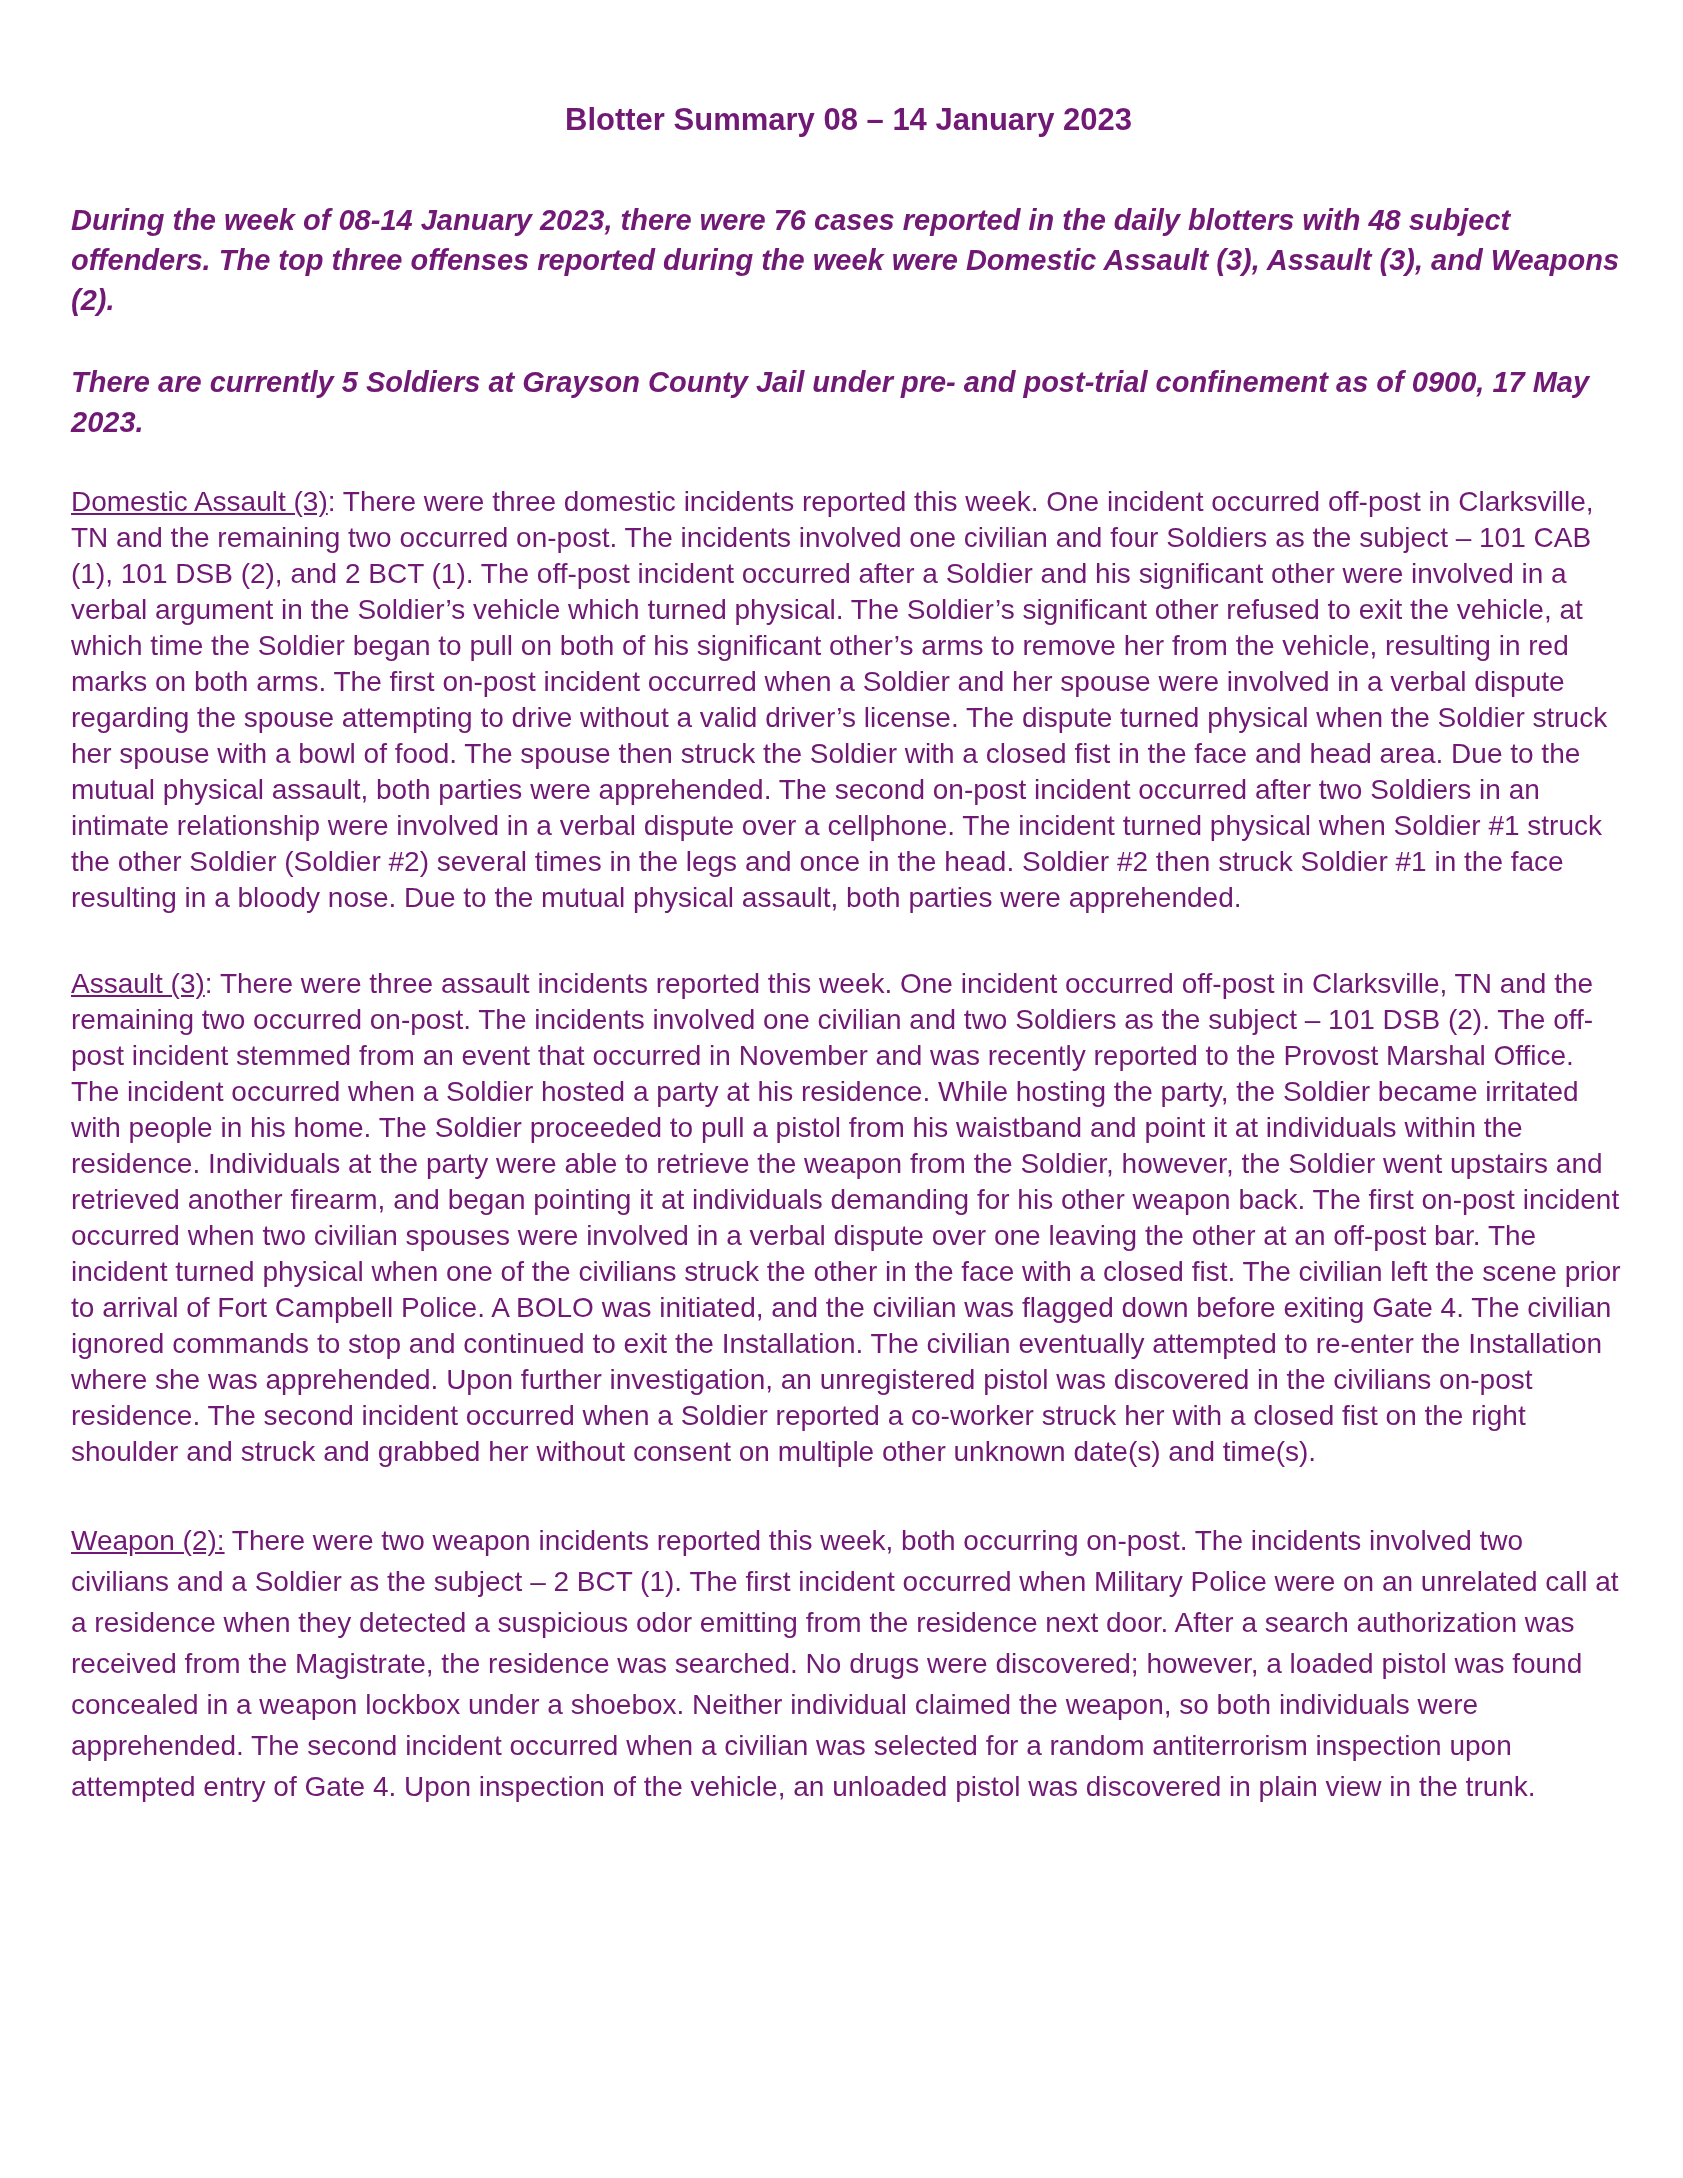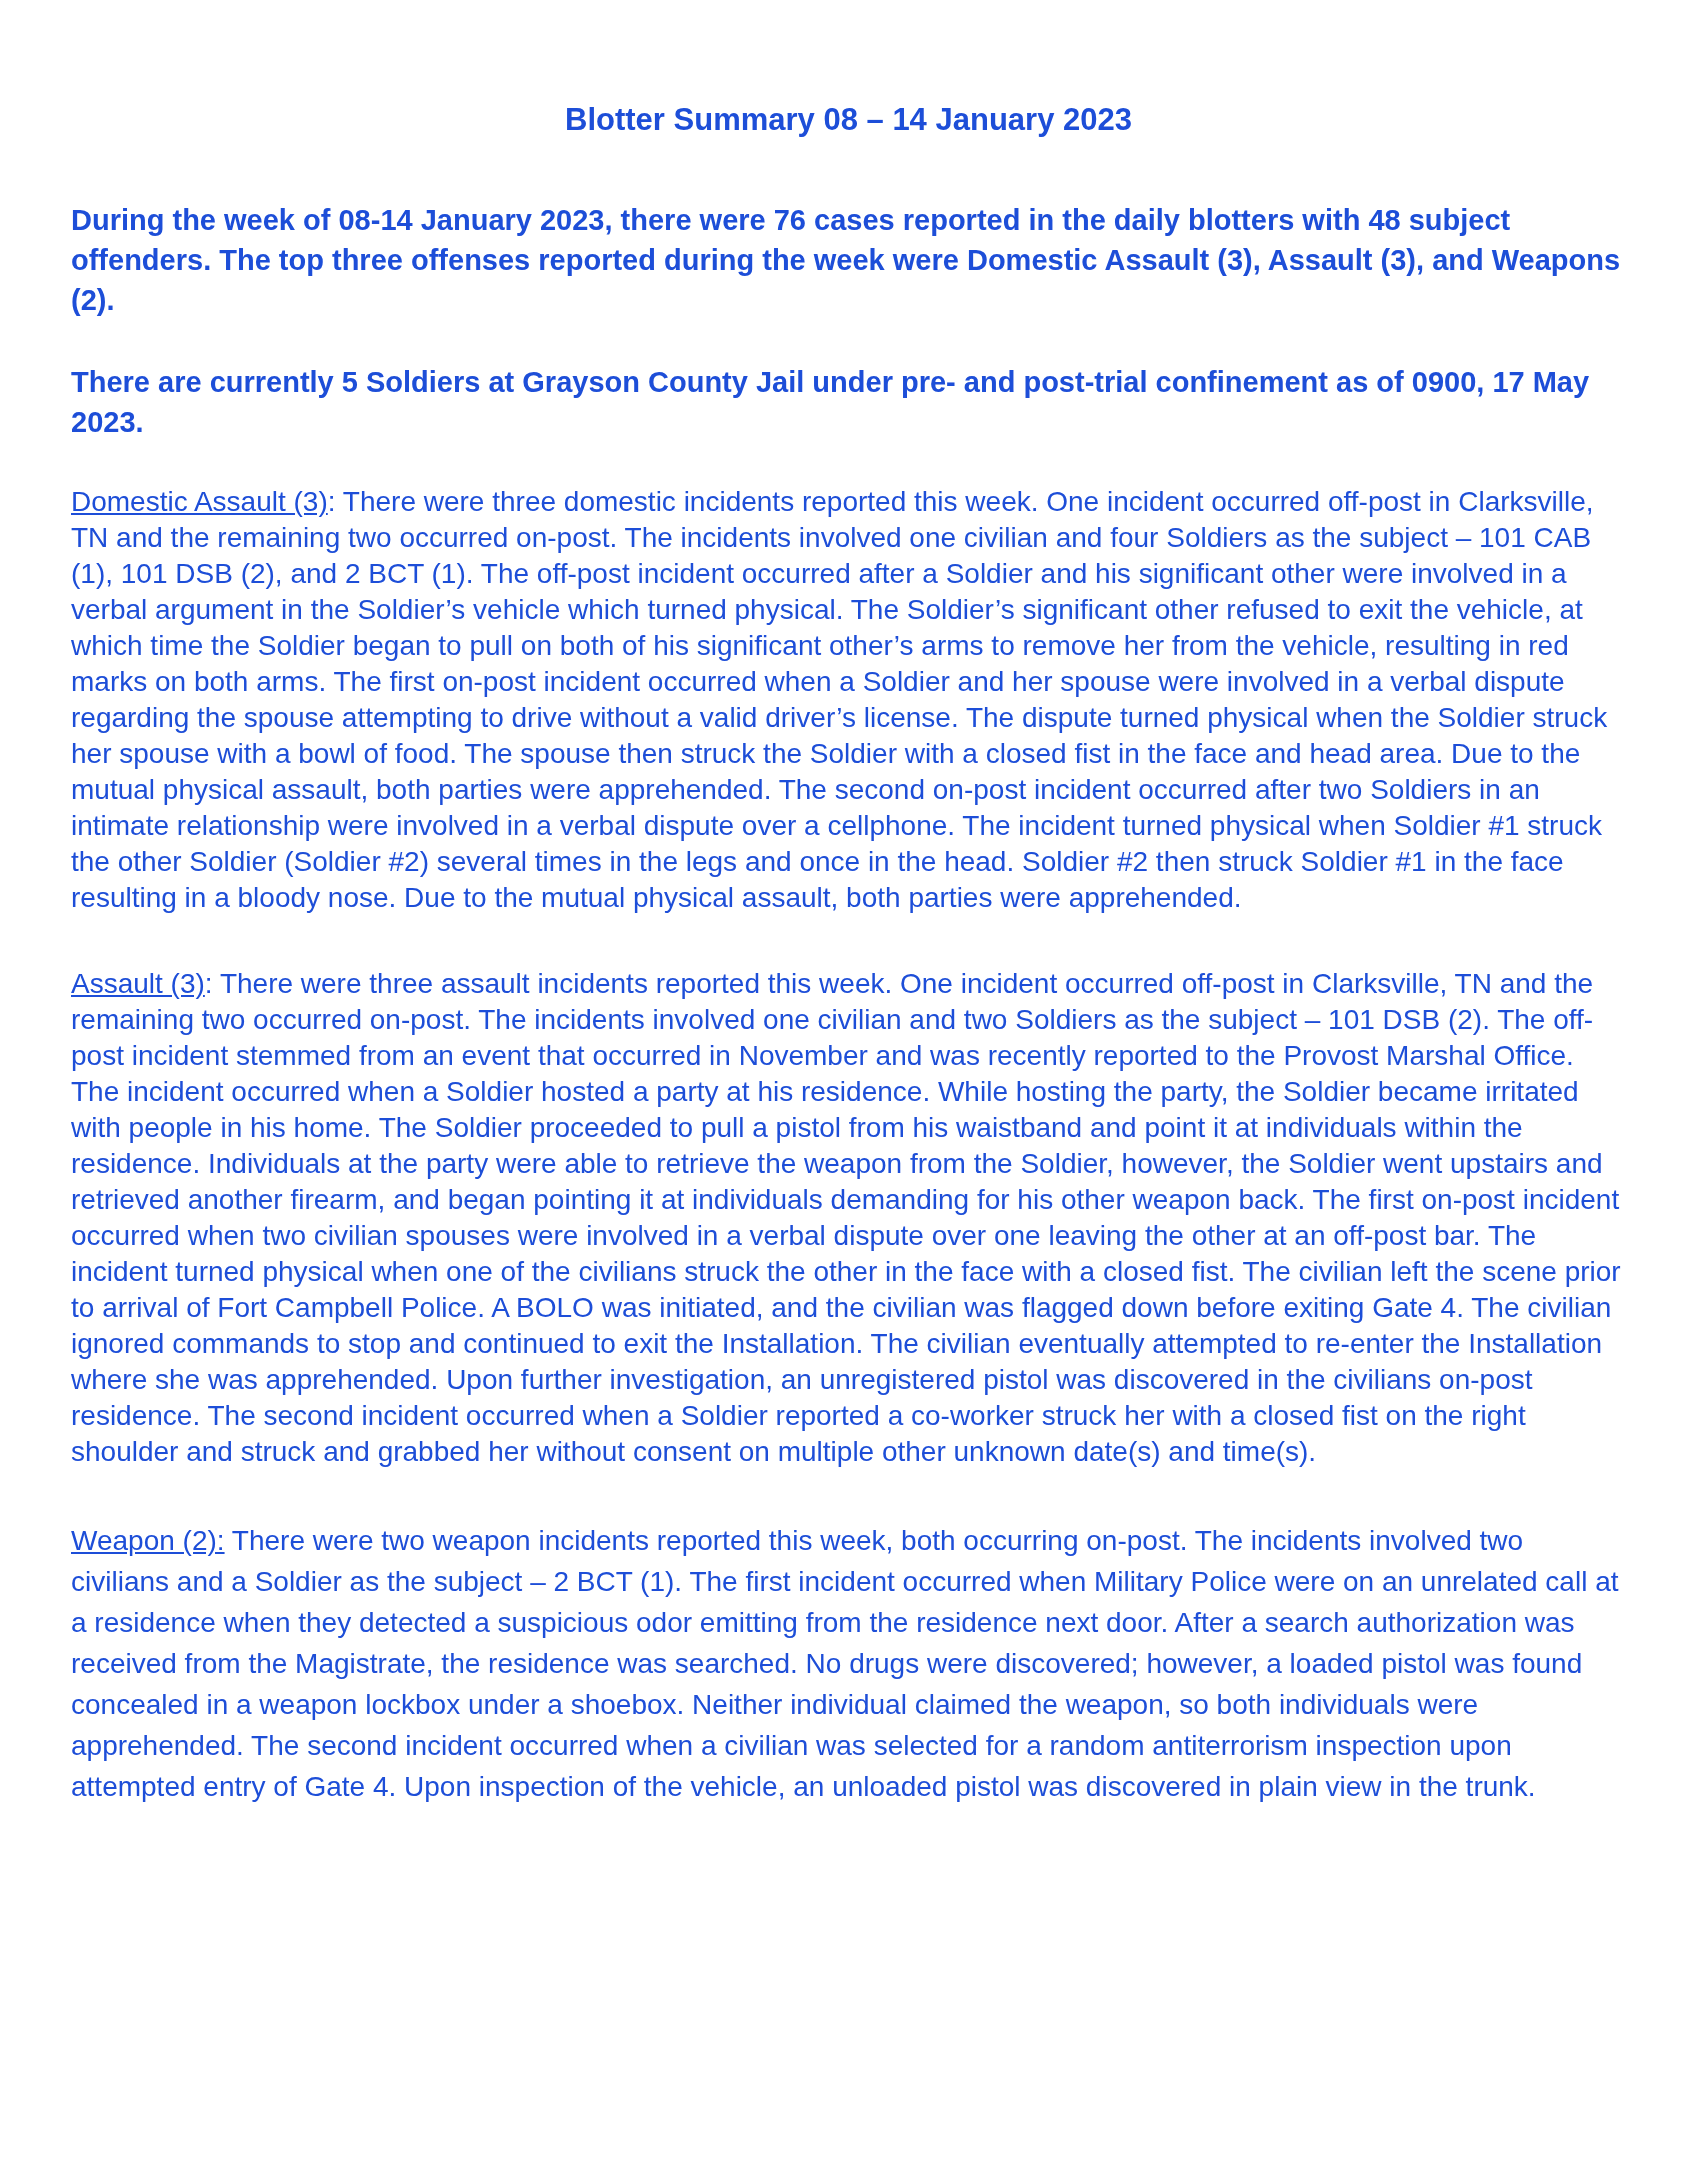--- a/index.html
+++ b/index.html
@@ -5,37 +5,38 @@
   html, body {
     margin: 0;
     padding: 0;
     background: #ffffff;
   }
   .page {
     width: 1683px;
     height: 2178px;
     box-sizing: border-box;
     background: #ffffff;
-    color: #1d4ed8;
+    color: #701a75;
     font-family: "Liberation Sans", "DejaVu Sans", sans-serif;
     padding: 101px 57px 0 71px;
     overflow: hidden;
   }
   .doc-title {
     font-size: 31px;
     line-height: 38px;
     font-weight: bold;
     text-align: center;
     margin: 0 0 61px 0;
   }
   .lead {
     font-weight: bold;
     font-size: 29px;
     line-height: 40px;
     margin: 0 0 42px 0;
+    font-style: italic;
   }
   .section {
     font-weight: normal;
     font-size: 28px;
     line-height: 36px;
     margin: 0 0 50px 0;
   }
   .section.tight {
     font-size: 28px;
     line-height: 41px;

